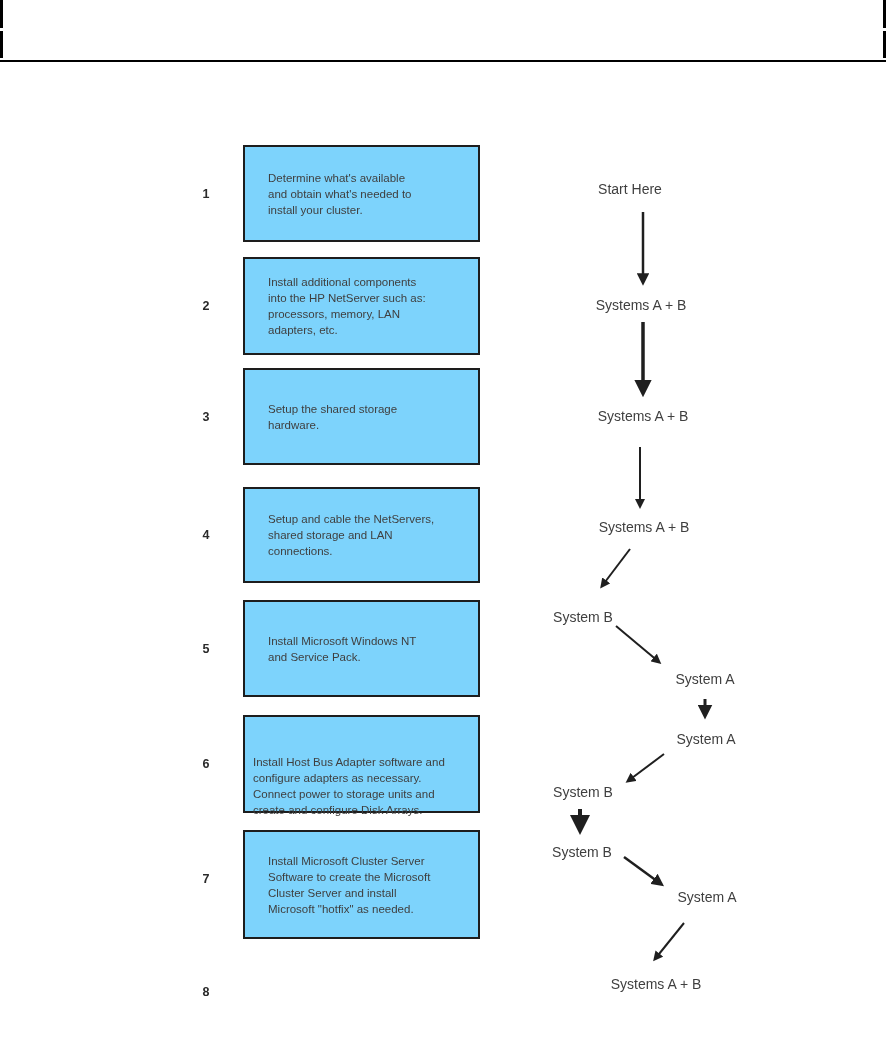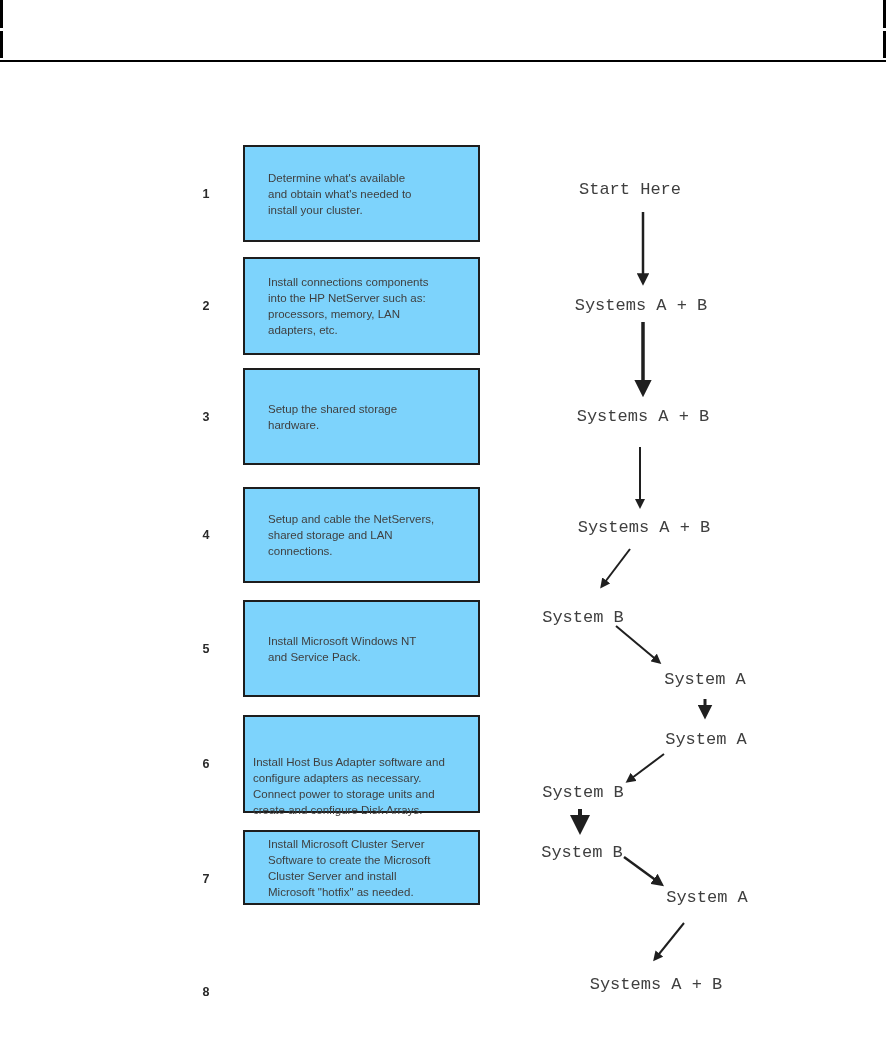--- a/index.html
+++ b/index.html
@@ -54,24 +54,23 @@
     justify-content: center;
     font-size: 12.5px;
     font-weight: bold;
     color: #2a2a2a;
   }
 
   
   .flow-label {
     position: absolute;
     transform: translate(-50%, -50%);
-    font-size: 17px;
+    font-size: 14px;
     white-space: nowrap;
     color: #3f3f3f;
-    font-family: Liberation Mono, monospace;
   }
 
   #arrow-layer {
     position: absolute;
     left: 0; top: 0;
     pointer-events: none;
   }
 </style>
 </head>
 <body>
@@ -93,21 +92,21 @@
   <div class="step-number" style="top:715px; height:98px;">6</div>
   <div class="step-number" style="top:830px; height:97px;">7</div>
   <div class="step-number" style="top:943px; height:97px;">8</div>
 
   <div class="step-box" style="top:145px; height:97px;">
     <div class="step-text">Determine what's available
 and obtain what's needed to
 install your cluster.</div>
   </div>
   <div class="step-box" style="top:257px; height:98px;">
-    <div class="step-text">Install connections components
+    <div class="step-text">Install additional components
 into the HP NetServer such as:
 processors, memory, LAN
 adapters, etc.</div>
   </div>
   <div class="step-box" style="top:487px; height:96px;">
     <div class="step-text">Setup and cable the NetServers,
 shared storage and LAN
 connections.</div>
   </div>
   <div class="step-box" style="top:368px; height:97px;">
@@ -117,21 +116,21 @@
   <div class="step-box" style="top:600px; height:97px;">
     <div class="step-text">Install Microsoft Windows NT
 and Service Pack.</div>
   </div>
   <div class="step-box" style="top:715px; height:98px;">
     <div class="step-text" style="padding-left:8px;margin-top:44px;">Install Host Bus Adapter software and
 configure adapters as necessary.
 Connect power to storage units and
 create and configure Disk Arrays.</div>
   </div>
-  <div class="step-box" style="top:830px; height:75px;">
+  <div class="step-box" style="top:830px; height:109px;">
     <div class="step-text">Install Microsoft Cluster Server
 Software to create the Microsoft
 Cluster Server and install
 Microsoft "hotfix" as needed.</div>
   </div>
 
   <div class="flow-label" style="left:630px; top:189px;">Start Here</div>
   <div class="flow-label" style="left:641px; top:305px;">Systems A + B</div>
   <div class="flow-label" style="left:643px; top:416px;">Systems A + B</div>
   <div class="flow-label" style="left:644px; top:527px;">Systems A + B</div>

